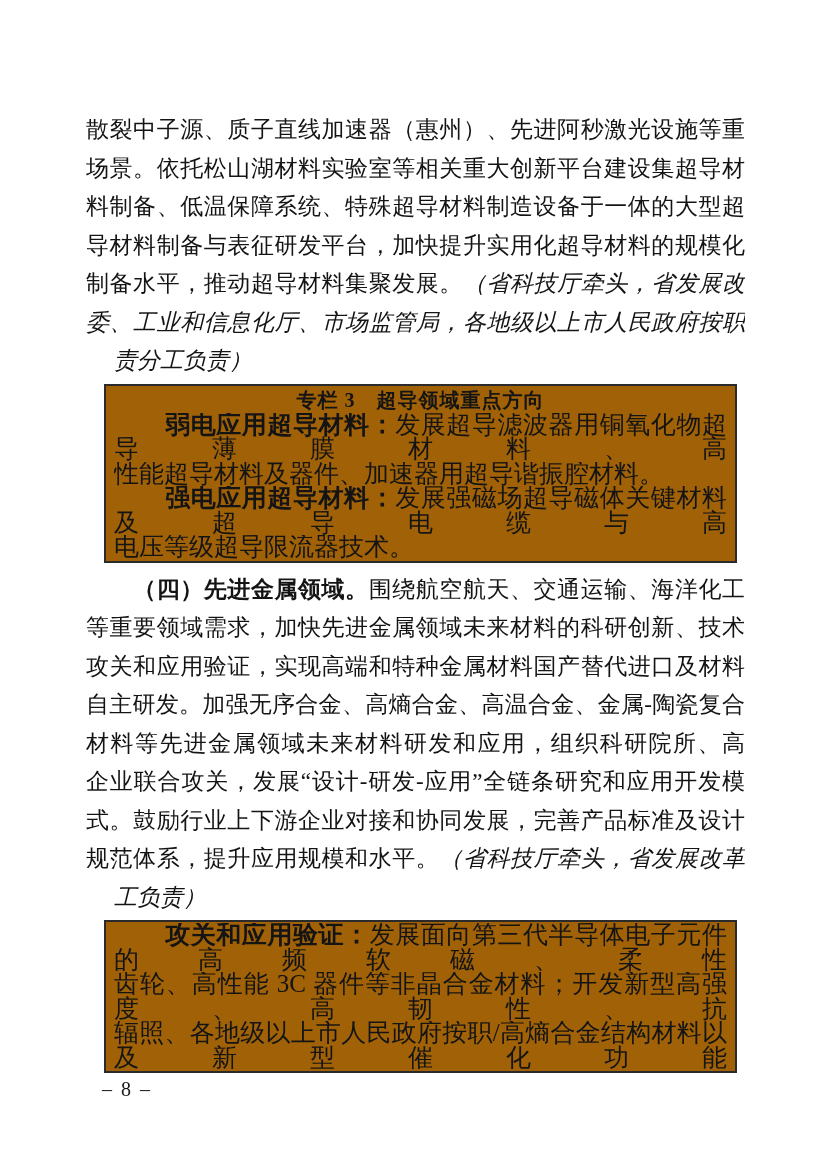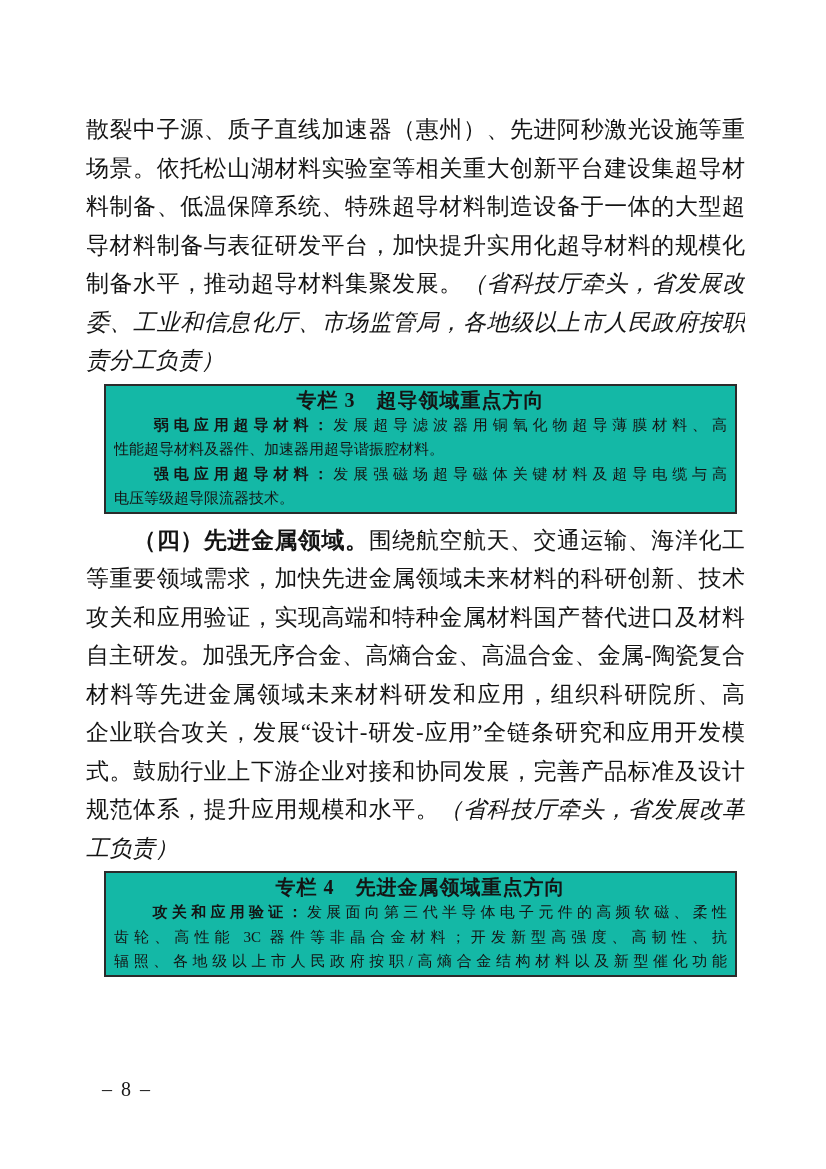--- a/index.html
+++ b/index.html
@@ -18,38 +18,38 @@
   }
   .para { margin: 0; }
   .body-line {
     font-size: 23px;
     line-height: 38.5px;
     height: 38.5px;
     text-align: justify;
     text-align-last: justify;
     overflow: hidden;
   }
-  .body-line.line-last { text-align-last: left; }
+  .body-line.line-last { text-align-last: left; margin-left: 28px; }
   .box {
     box-sizing: border-box;
     width: 633px;
     margin: 3px 0 8px 18px;
     border: 2px solid #2b2b2b;
     padding: 1px 8px;
-    background: #14b8a6;
+    background: #a16207;
   }
   .box-title {
     font-size: 20px;
     line-height: 26px;
     font-weight: bold;
     text-align: center;
     letter-spacing: 1px;
   }
   .box-line {
-    font-size: 15px;
+    font-size: 25px;
     line-height: 24.5px;
     text-align: justify;
     text-align-last: justify;
     overflow: hidden;
   }
   .box-line.line-last { text-align-last: left; }
   .seg-fs { font-weight: normal; font-style: normal; }
   .seg-bd { font-weight: bold; font-style: normal; }
   .seg-kt { font-style: italic; font-weight: normal; }
   .footer-page-number {
@@ -85,20 +85,19 @@
       <div class="body-line"><span class="seg-fs">等重要领域需求，加快先进金属领域未来材料的科研创新、技术</span></div>
       <div class="body-line"><span class="seg-fs">攻关和应用验证，实现高端和特种金属材料国产替代进口及材料</span></div>
       <div class="body-line"><span class="seg-fs">自主研发。加强无序合金、高熵合金、高温合金、金属-陶瓷复合</span></div>
       <div class="body-line"><span class="seg-fs">材料等先进金属领域未来材料研发和应用，组织科研院所、高校、</span></div>
       <div class="body-line"><span class="seg-fs">企业联合攻关，发展“设计-研发-应用”全链条研究和应用开发模</span></div>
       <div class="body-line"><span class="seg-fs">式。鼓励行业上下游企业对接和协同发展，完善产品标准及设计</span></div>
       <div class="body-line"><span class="seg-fs">规范体系，提升应用规模和水平。</span><span class="seg-kt">（省科技厅牵头，省发展改革委、</span></div>
       <div class="body-line line-last"><span class="seg-kt">工负责）</span></div>
     </div>
     <div class="box">
-      <div class="box-title">专栏 4　先进金属领域重点方向</div>
       <div class="box-line"><span class="seg-bd">　　攻关和应用验证：</span><span class="seg-fs">发展面向第三代半导体电子元件的高频软磁、柔性</span></div>
       <div class="box-line"><span class="seg-fs">齿轮、高性能 3C 器件等非晶合金材料；开发新型高强度、高韧性、抗</span></div>
       <div class="box-line"><span class="seg-fs">辐照、各地级以上市人民政府按职/高熵合金结构材料以及新型催化功能</span></div>
     </div>
   </main>
 
 <div class="footer-page-number">– 8 –</div>
 
 </body></html>

